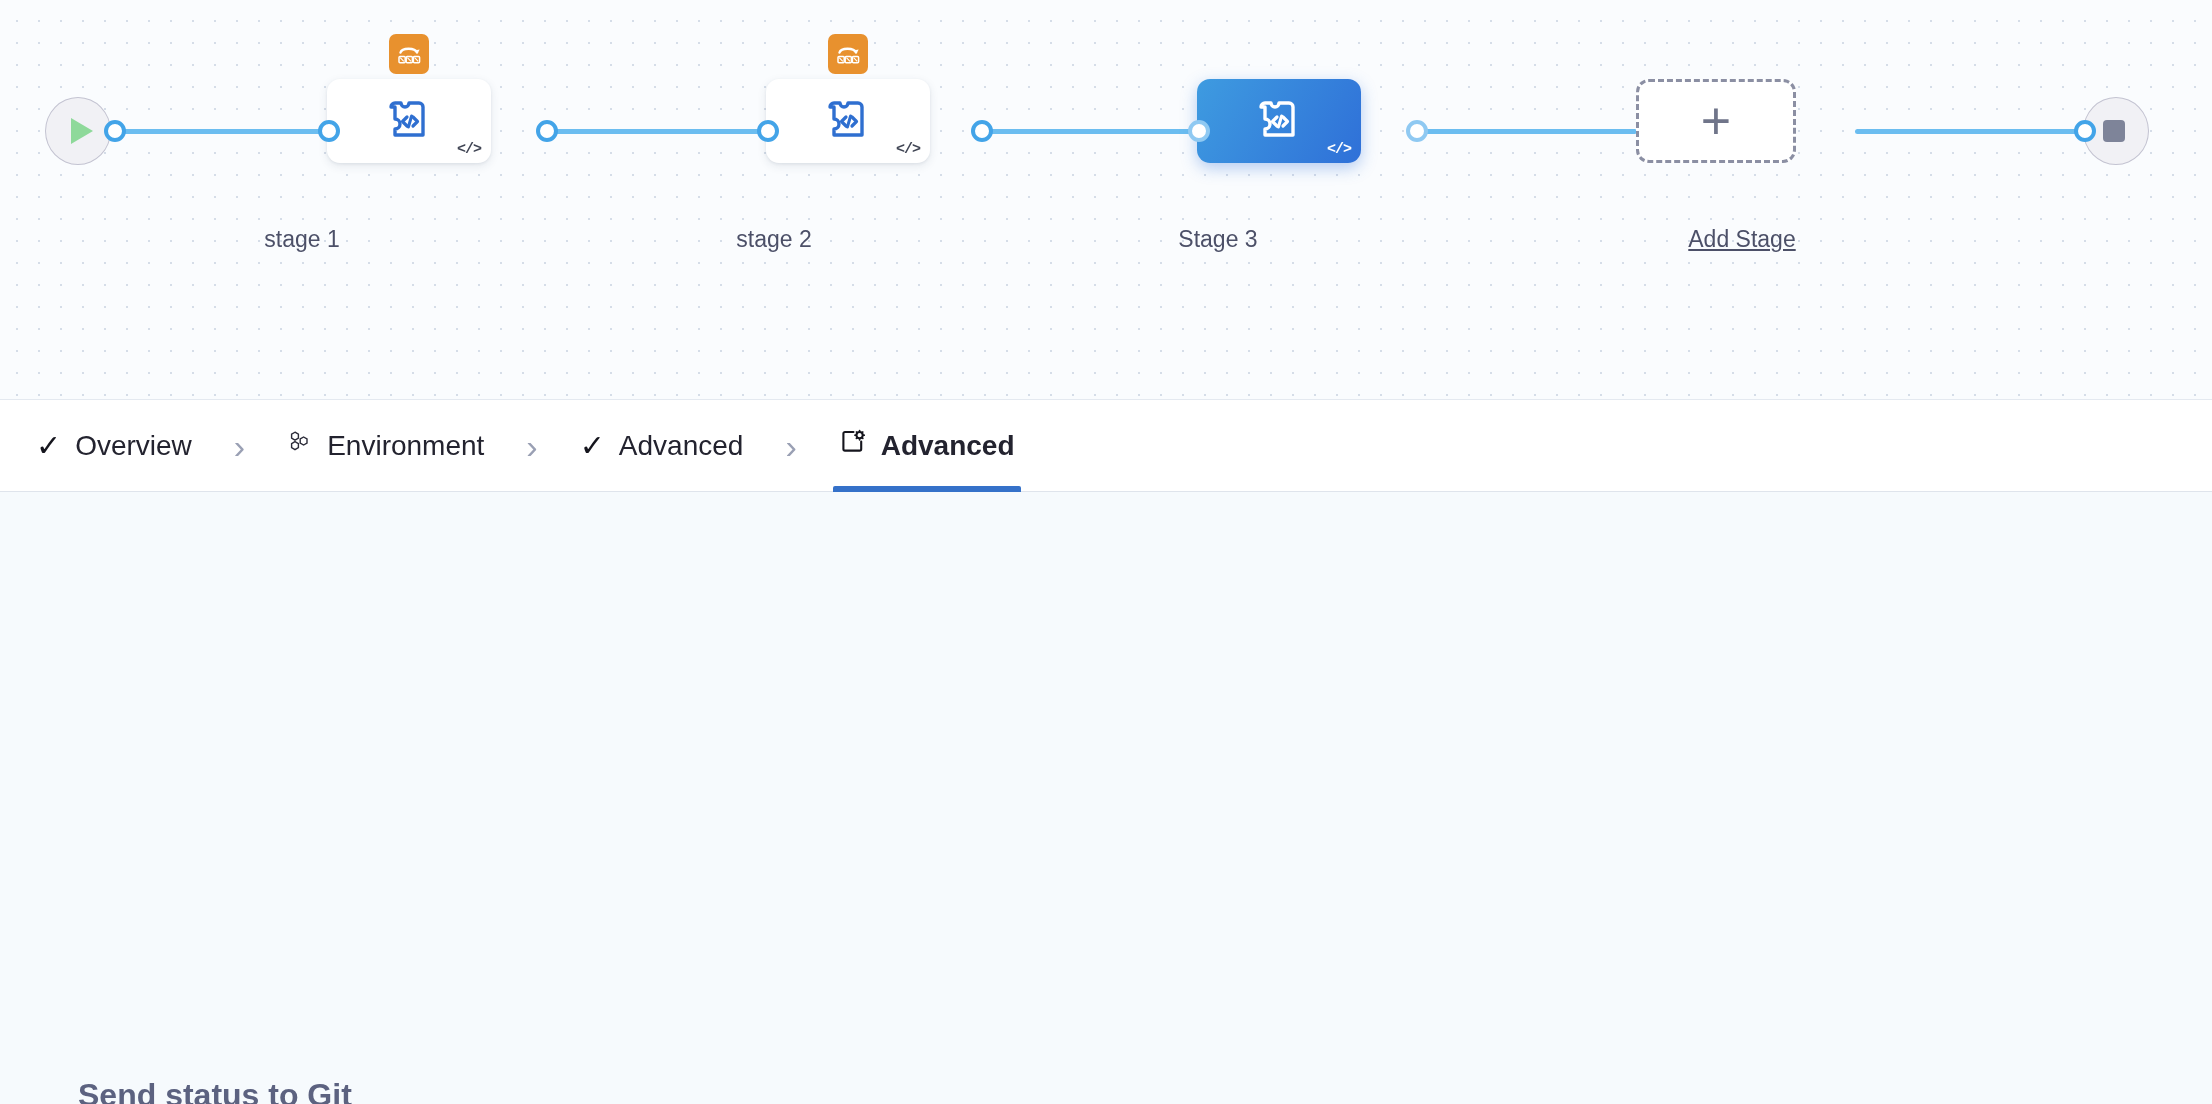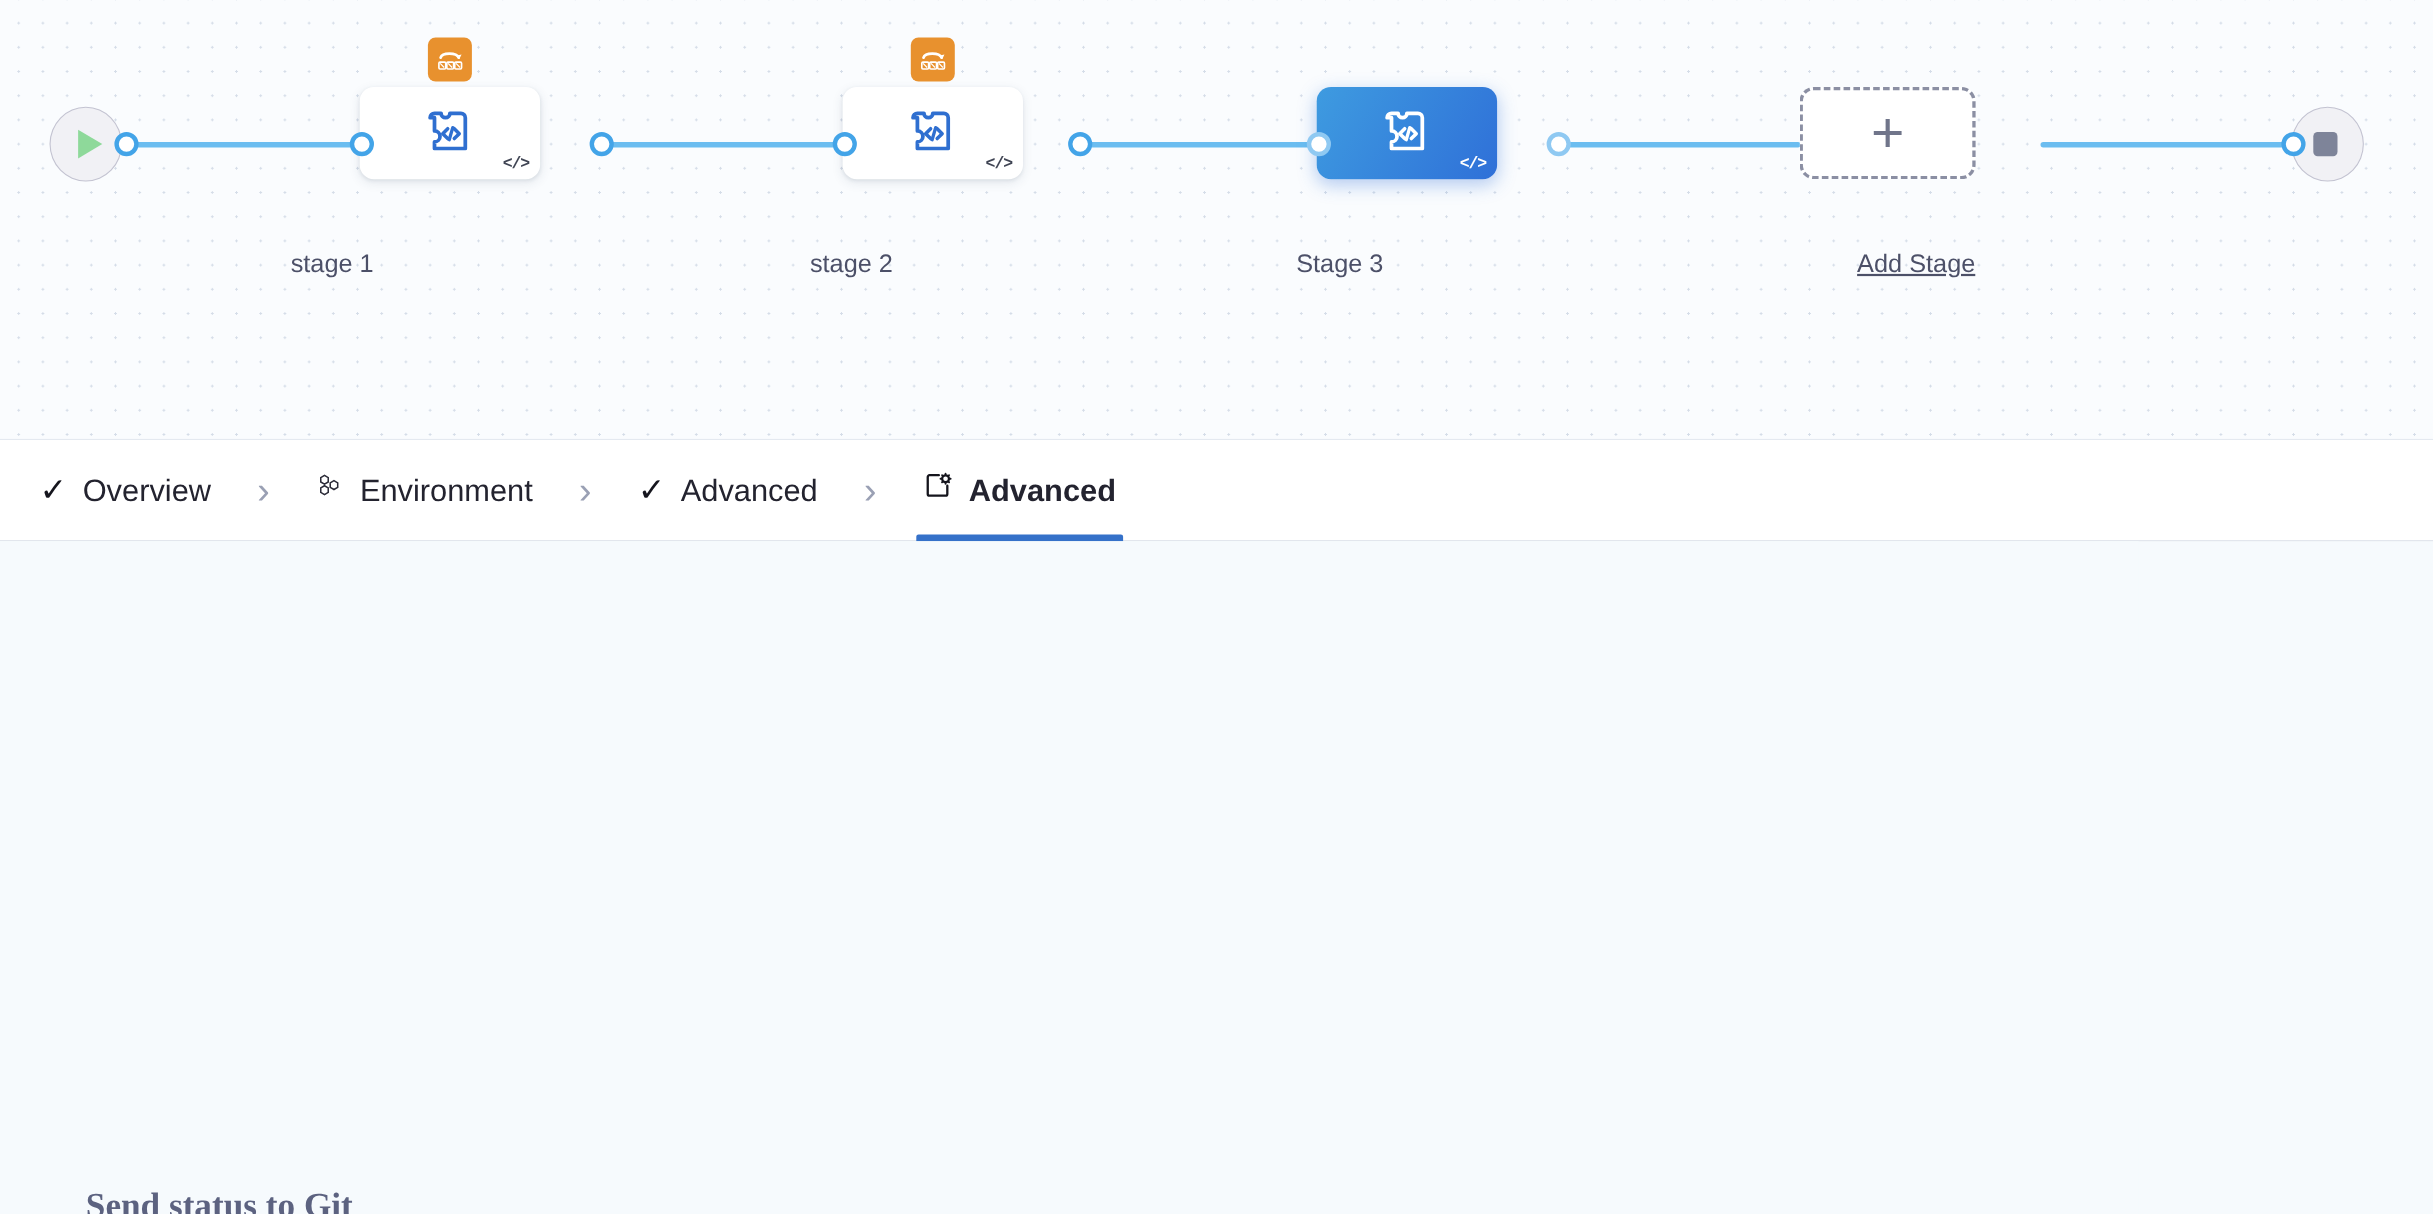--- a/index.html
+++ b/index.html
@@ -167,21 +167,20 @@
   }
   .chk { font-size: 30px; color: #15151d; line-height: 1; }
 
   
   #panel {
     position: relative;
     width: 1944px;
     height: 612px;
     background: #f6fafd;
     padding: 0;
-    font-family: Liberation Serif, serif;
   }
   #section-title {
     position: absolute;
     left: 78px; top: 585px;
     font-size: 32px; font-weight: 700;
     color: #5c6280;
   }
 </style>
 </head>
 <body>

